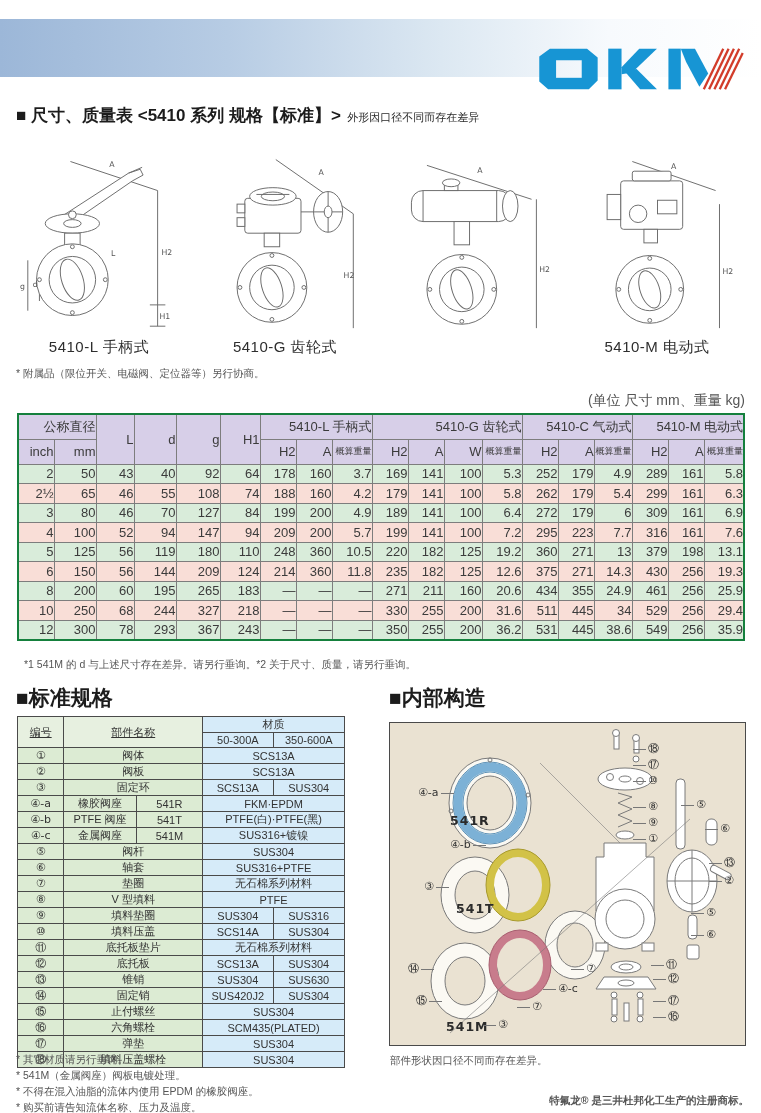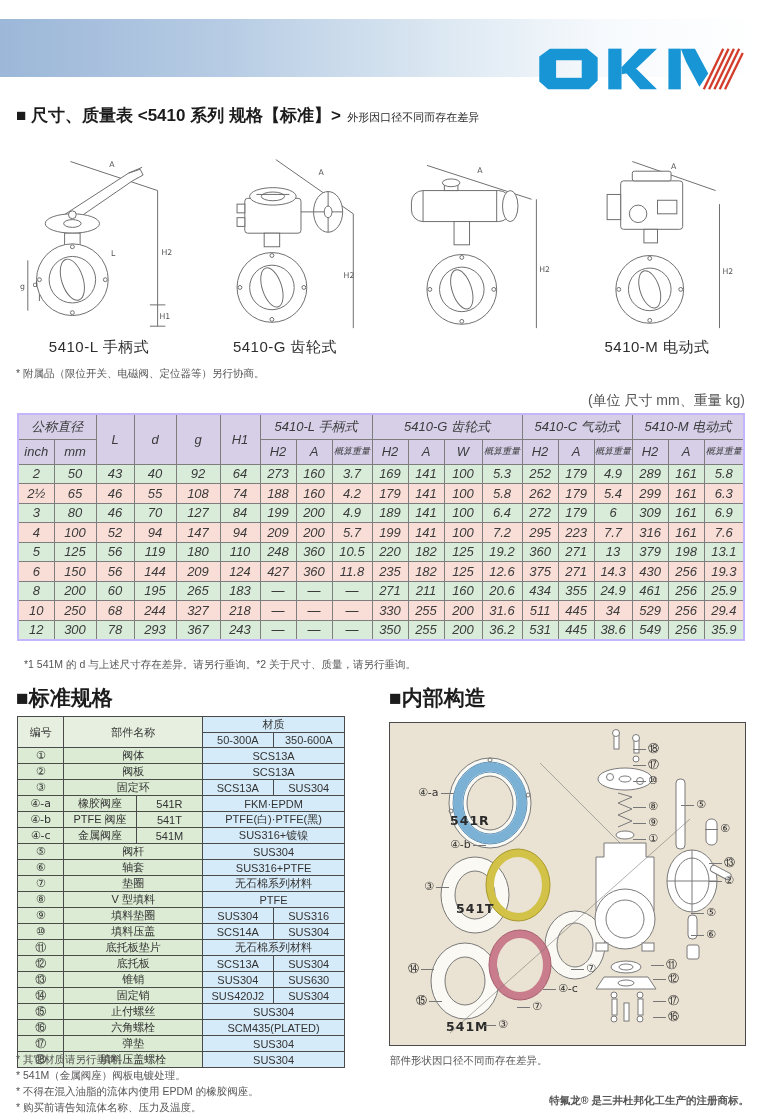--- a/index.html
+++ b/index.html
@@ -22,41 +22,41 @@
   .valve svg { width:172px; height:186px; }
   .valve-caption { font-size:15px; color:#2e2e2e; margin-top:2px; letter-spacing:0.5px; }
   .draw { stroke:#6b6b6b; stroke-width:1; fill:none; }
   .dimtxt { font-size:8px; fill:#555; stroke:none; font-family:"DejaVu Sans",sans-serif; }
 
   .note-attach { position:absolute; top:367px; left:16px; font-size:10.5px; color:#555; }
   .note-units { position:absolute; top:392px; right:16px; font-size:14px; color:#555; }
 
   
   .dim-table { position:absolute; top:413px; left:17px; width:728px; border-collapse:collapse; table-layout:fixed;
-    font-size:13px; color:#3b3b3b; text-align:center; border:2px solid #c4b5fd;font-style:italic; }
+    font-size:13px; color:#3b3b3b; text-align:right; border:2px solid #15803d; }
   .dim-table th, .dim-table td { border:1px solid #7d7d7d; padding:0; }
   .dim-table thead th { background:#d7cfe8; font-weight:normal; height:25px; }
   .dim-table thead th.tiny { font-size:9px; }
   .dim-table td { height:19.5px; }
   .dim-table tr.green td { background:#d9ecda; }
   .dim-table tr.pink td { background:#f9ded7; }
 
   .footnote1 { position:absolute; top:658px; left:24px; font-size:10.5px; color:#555; }
 
   .sec-title { position:absolute; font-size:21px; font-weight:bold; color:#1c1c1c; }
   .sec-spec { top:684px; left:16px; }
   .sec-internal { top:684px; left:389px; }
 
   
   .spec-table { position:absolute; top:716px; left:17px; width:328px; border-collapse:collapse; table-layout:fixed;
     font-size:11px; color:#333; text-align:center; border:1.5px solid #3f3f3f; }
   .spec-table th, .spec-table td { border:1px solid #4a4a4a; padding:0; height:15px; font-weight:normal; }
   .spec-table .green { background:#dcebd3; }
   .spec-table .blue  { background:#d6ebf9; }
-  .spec-table .hgreen{ background:#e7f0e0; }
+  .spec-table .hgreen{ background:#e7f0e0;text-decoration:underline; }
   .spec-table .num   { font-family:"DejaVu Sans",sans-serif; }
 
   
   .internal-box { position:absolute; top:722px; left:389px; width:357px; height:324px;
     background:#eae2d2; border:1.5px solid #4a4a4a; }
   .internal-box svg { position:absolute; top:0; left:0; width:357px; height:321px; }
   .ilabel { position:absolute; font-size:11px; color:#333; white-space:nowrap; font-family:"DejaVu Sans",sans-serif; line-height:12px; }
   .ilabel.bold { font-weight:bold; font-size:12.5px; letter-spacing:1px; color:#2b2b2b; }
   .ilabel.l::before { content:''; position:absolute; right:100%; margin-right:2px; top:6px; width:13px; border-top:1px solid #777; }
   .ilabel.r::after  { content:''; position:absolute; left:100%;  margin-left:2px;  top:6px; width:13px; border-top:1px solid #777; }
@@ -270,21 +270,21 @@
         </tr>
       </thead>
     <tbody>
         <tr class="green">
           <td>2</td>
           <td>50</td>
           <td>43</td>
           <td>40</td>
           <td>92</td>
           <td>64</td>
-          <td>273</td>
+          <td>178</td>
           <td>160</td>
           <td>3.7</td>
           <td>169</td>
           <td>141</td>
           <td>100</td>
           <td>5.3</td>
           <td>252</td>
           <td>179</td>
           <td>4.9</td>
           <td>289</td>
@@ -375,21 +375,21 @@
           <td>198</td>
           <td>13.1</td>
         </tr>
         <tr class="pink">
           <td>6</td>
           <td>150</td>
           <td>56</td>
           <td>144</td>
           <td>209</td>
           <td>124</td>
-          <td>427</td>
+          <td>214</td>
           <td>360</td>
           <td>11.8</td>
           <td>235</td>
           <td>182</td>
           <td>125</td>
           <td>12.6</td>
           <td>375</td>
           <td>271</td>
           <td>14.3</td>
           <td>430</td>

